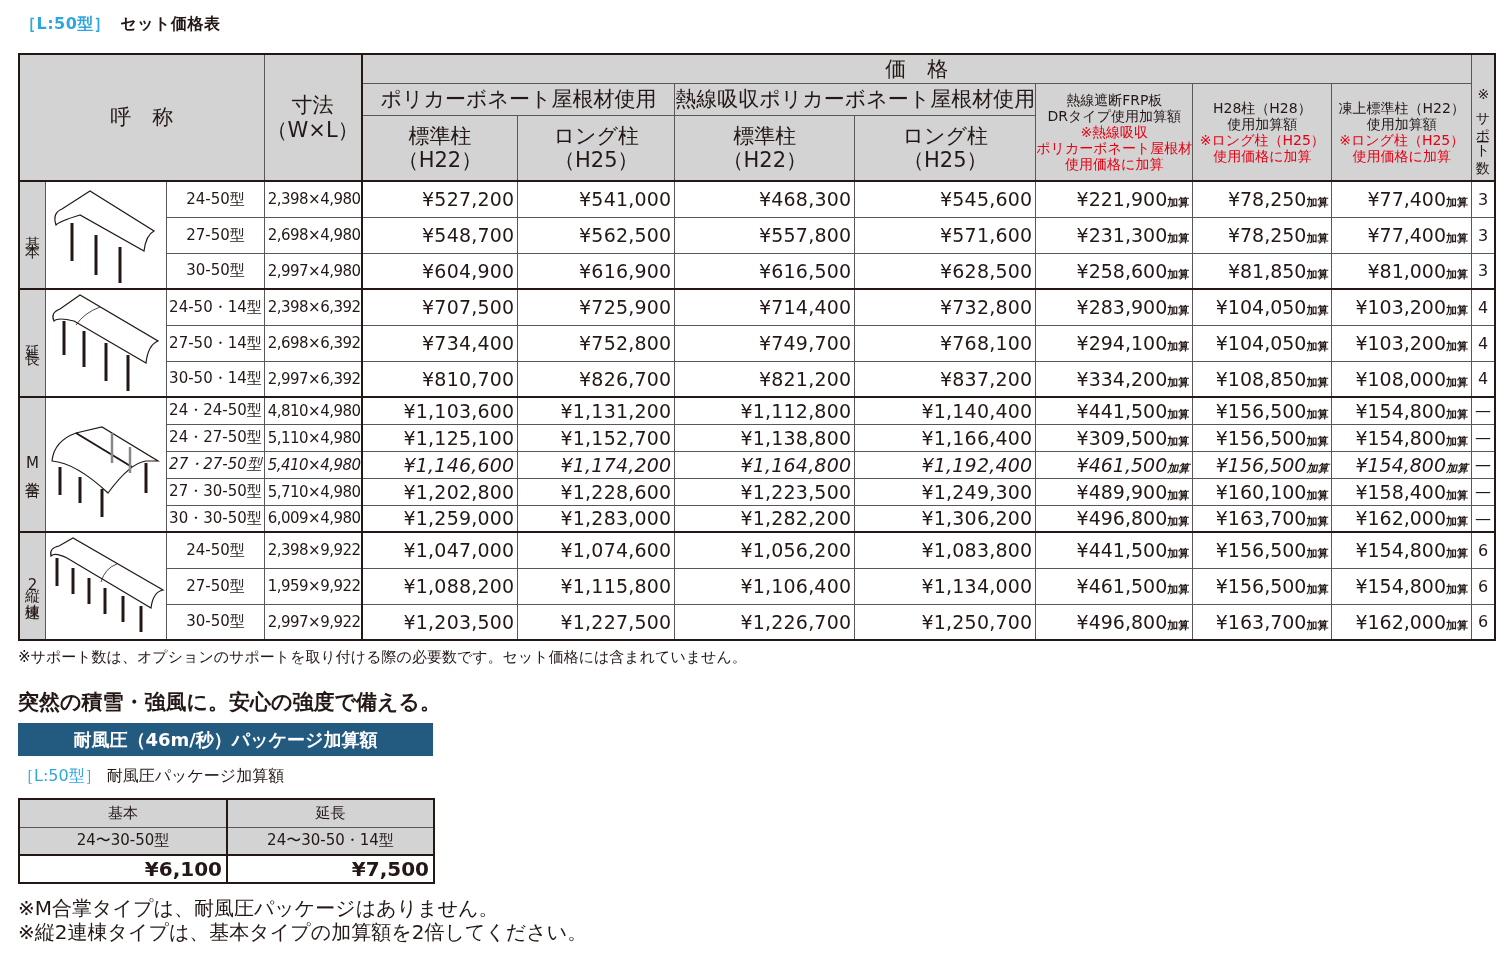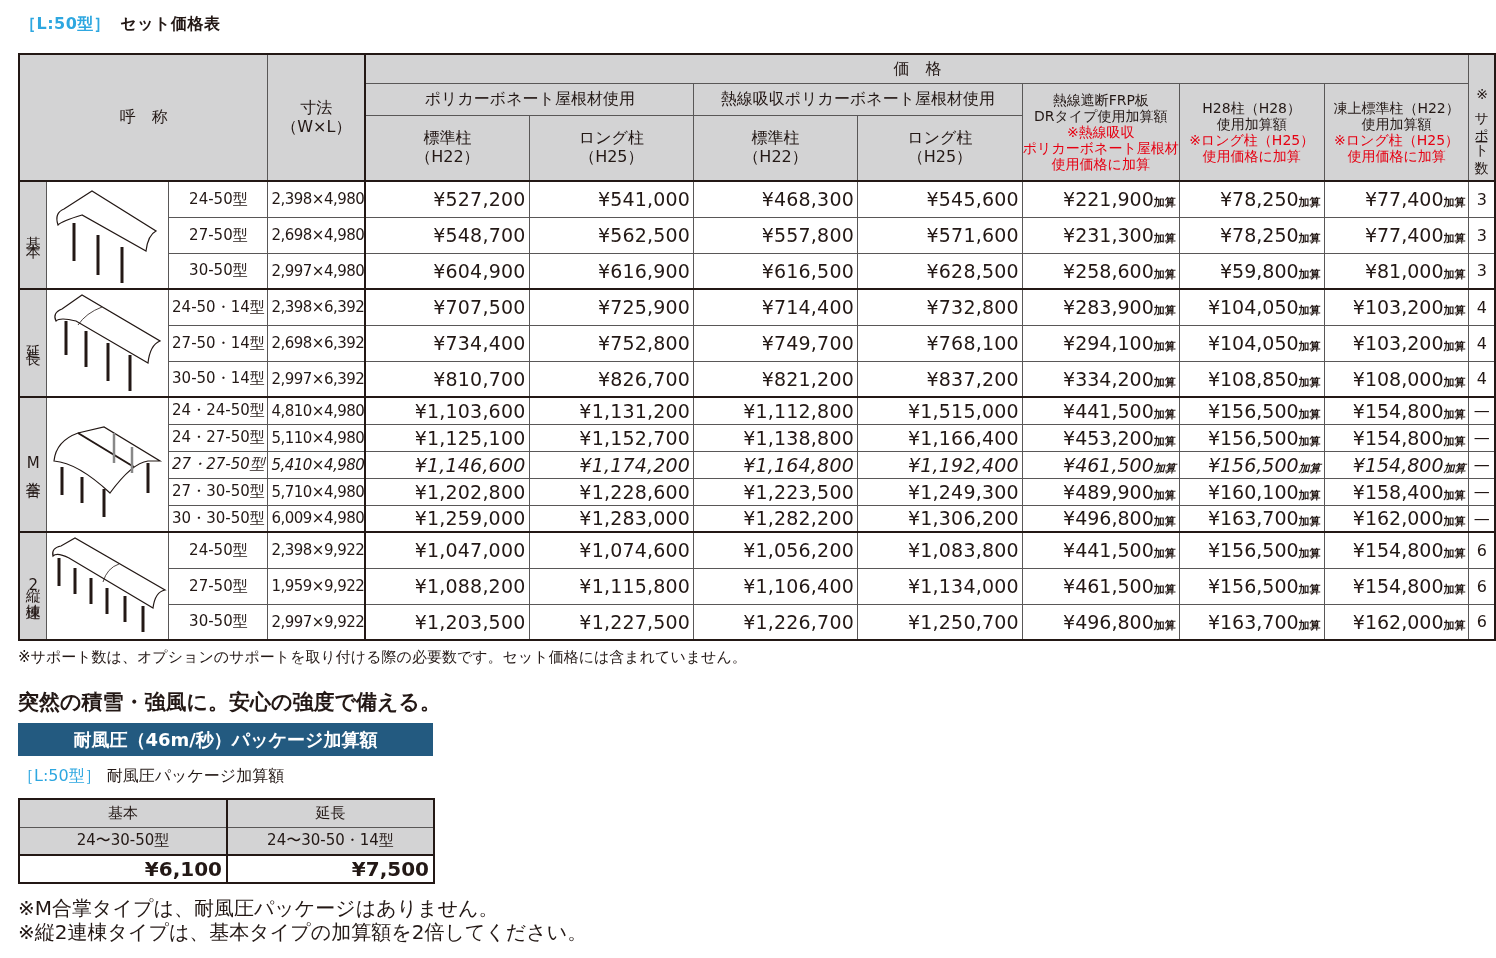--- a/index.html
+++ b/index.html
@@ -4,21 +4,21 @@
 <style>
   * { box-sizing: border-box; margin: 0; padding: 0; }
   html, body { width: 1496px; height: 958px; background: #ffffff; overflow: hidden; }
   body { font-family: "DejaVu Sans", "Liberation Sans", sans-serif; color: #231815; position: relative; }
 
   .title { position: absolute; left: 20px; top: 14px; font-size: 16px; font-weight: bold; letter-spacing: 0.5px; white-space: nowrap; }
   .title .tag { color: #2ea7e0; margin-right: 10px; }
 
   table.main { position: absolute; left: 18px; top: 53px; border-collapse: collapse; table-layout: fixed; border: 2.5px solid #231815; }
   table.main td, table.main th { border: 1px solid #595757; padding: 0; font-weight: normal; overflow: hidden; white-space: nowrap; }
-  table.main th { background: #d3d3d4; font-size: 16px; text-align: center; vertical-align: middle; line-height: 1.15; }
+  table.main th { background: #d3d3d4; font-size: 21px; text-align: center; vertical-align: middle; line-height: 1.15; }
   table.main th.hdr-small { font-size: 14px; }
   .red { color: #e60012; }
   .grp { background: #d3d3d4; text-align: center; font-size: 15px; vertical-align: middle; line-height: 1.35; }
   .img { background: #fff; vertical-align: middle; text-align: center; }
   .nm { text-align: center; font-size: 15px; }
   .dm { text-align: left; padding-left: 3px !important; font-size: 15px; letter-spacing: -0.5px; }
   .pr { text-align: right; padding-right: 3px !important; font-size: 19px; font-weight: bold; letter-spacing: 0.2px; }
   .ad { text-align: right; padding-right: 3px !important; font-size: 19px; font-weight: bold; }
   .ad small { font-size: 11px; font-weight: bold; }
   .sp { text-align: center; font-size: 16px; }
@@ -151,21 +151,21 @@
         <td class="sp">3</td>
       </tr>
       <tr class="sec-end" style="height: 36px;">
         <td class="nm">30-50型</td>
         <td class="dm dim-right">2,997×4,980</td>
         <td class="pr">¥604,900</td>
         <td class="pr">¥616,900</td>
         <td class="pr">¥616,500</td>
         <td class="pr">¥628,500</td>
         <td class="ad"><span>¥258,600</span><small>加算</small></td>
-        <td class="ad"><span>¥59,800</span><small>加算</small></td>
+        <td class="ad"><span>¥81,850</span><small>加算</small></td>
         <td class="ad"><span>¥81,000</span><small>加算</small></td>
         <td class="sp">3</td>
       </tr>
       <tr style="height: 36px;">
         <td class="grp" rowspan="3" style="border-bottom:2.5px solid #231815"><span style="display:inline-block;writing-mode:vertical-rl;text-orientation:upright;letter-spacing:8px;">延長</span></td>
         <td class="img" rowspan="3" style="border-bottom:2.5px solid #231815"><svg width="112" height="100" viewBox="0 0 112 100">
             <path d="M4 30 Q0 22 10 18 L30 4 L108 50 Q98 54 96 72 L24 30 Q8 26 4 30 Z" fill="#fff" stroke="#231815" stroke-width="1.2"></path>
             <path d="M50 16 Q34 22 26 34" fill="none" stroke="#231815" stroke-width="0.8"></path>
             <g stroke="#231815" stroke-width="3">
               <line x1="14" y1="30" x2="14" y2="64"></line>
@@ -223,34 +223,34 @@
               <line x1="34" y1="74" x2="34" y2="100"></line>
               <line x1="56" y1="86" x2="56" y2="114"></line>
               <line x1="100" y1="60" x2="100" y2="90"></line>
             </g>
           </svg></td>
         <td class="nm">24・24-50型</td>
         <td class="dm dim-right">4,810×4,980</td>
         <td class="pr">¥1,103,600</td>
         <td class="pr">¥1,131,200</td>
         <td class="pr">¥1,112,800</td>
-        <td class="pr">¥1,515,000</td>
+        <td class="pr">¥1,140,400</td>
         <td class="ad"><span>¥441,500</span><small>加算</small></td>
         <td class="ad"><span>¥156,500</span><small>加算</small></td>
         <td class="ad"><span>¥154,800</span><small>加算</small></td>
         <td class="sp">—</td>
       </tr>
       <tr style="height: 27px;">
         <td class="nm">24・27-50型</td>
         <td class="dm dim-right">5,110×4,980</td>
         <td class="pr">¥1,125,100</td>
         <td class="pr">¥1,152,700</td>
         <td class="pr">¥1,138,800</td>
         <td class="pr">¥1,166,400</td>
-        <td class="ad"><span>¥453,200</span><small>加算</small></td>
+        <td class="ad"><span>¥309,500</span><small>加算</small></td>
         <td class="ad"><span>¥156,500</span><small>加算</small></td>
         <td class="ad"><span>¥154,800</span><small>加算</small></td>
         <td class="sp">—</td>
       </tr>
       <tr style="height: 27px; font-style: italic;">
         <td class="nm">27・27-50型</td>
         <td class="dm dim-right">5,410×4,980</td>
         <td class="pr">¥1,146,600</td>
         <td class="pr">¥1,174,200</td>
         <td class="pr">¥1,164,800</td>

